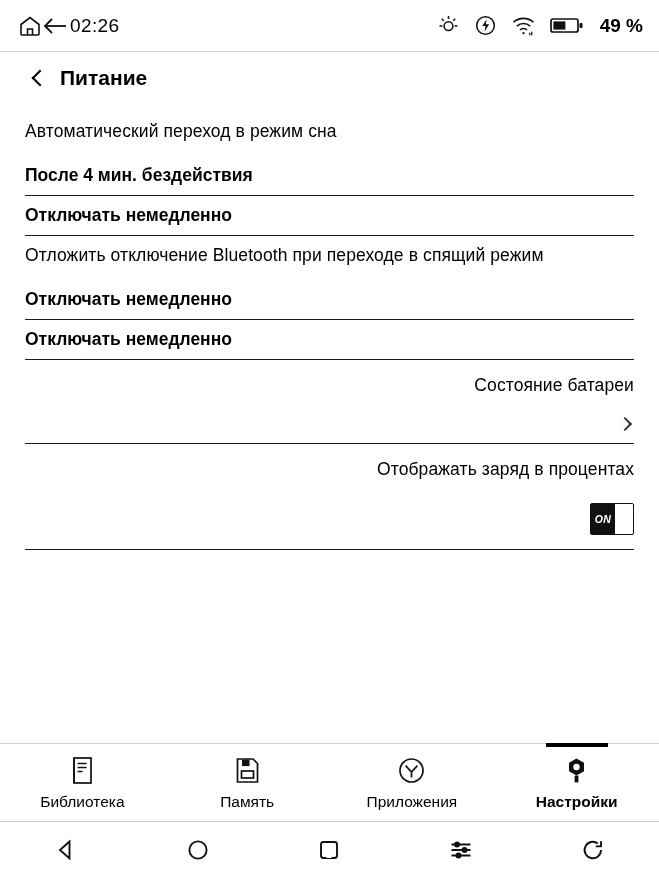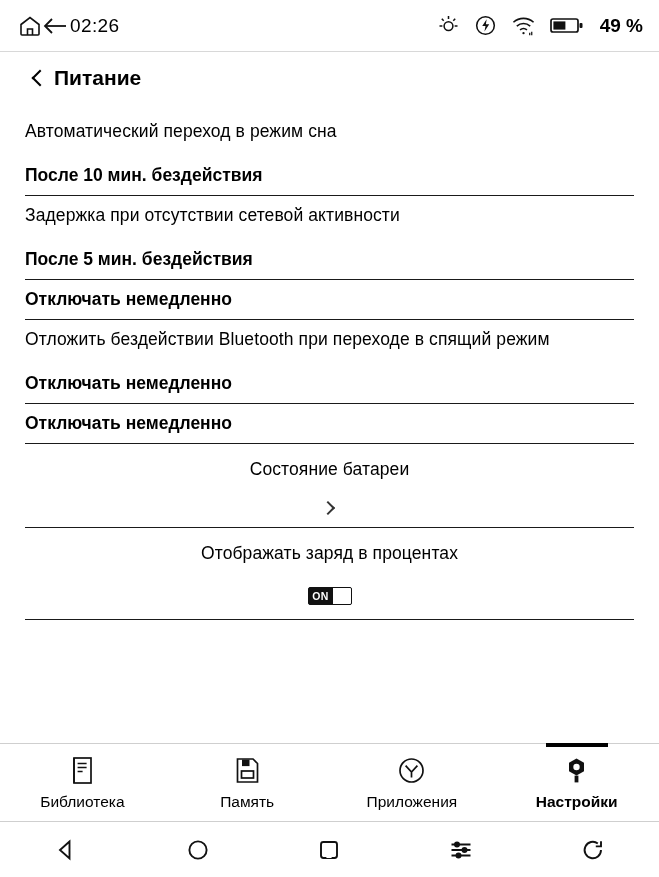--- a/index.html
+++ b/index.html
@@ -48,21 +48,21 @@
     margin-left: 2px;
     font-weight: bold;
   }
   .icon { display: inline-flex; align-items: center; justify-content: center; }
 
   
   .pageheader {
     flex: 0 0 46px;
     display: flex;
     align-items: center;
-    gap: 8px;
+    gap: 14px;
     padding: 6px 0 0 28px;
   }
   .pageheader .title {
     font-size: 21px;
     font-weight: bold;
   }
   .chev-left {
     width: 12px; height: 12px;
     border-left: 2.4px solid #000;
     border-bottom: 2.4px solid #000;
@@ -78,21 +78,21 @@
   }
   .row {
     margin: 0 25px;
     padding: 9px 0 10px 0;
     border-bottom: 1px solid #1a1a1a;
     display: flex;
     flex-direction: column;
     gap: 24px;
   }
   .row.single {
-    align-items: center;
+    align-items: flex-end;
     padding: 15px 0 14px 0;
   }
   .row .primary {
     font-size: 17.5px;
     line-height: 20px;
     letter-spacing: .1px;
   }
   .row .secondary {
     font-size: 17.5px;
     font-weight: bold;
@@ -100,27 +100,28 @@
   }
   .row.single .primary { flex: 1 1 auto; }
   .chev-right {
     width: 10px; height: 10px;
     border-right: 2.2px solid #333;
     border-top: 2.2px solid #333;
     transform: rotate(45deg);
     margin-right: 4px;
   }
   .toggle {
-    width: 44px; height: 18px;
+    width: 44px; height: 32px;
     background: #0f172a;
     border: 1.6px solid #111;
     border-radius: 2px;
     display: flex;
     align-items: stretch;
     overflow: hidden;
+    font-style: italic;
   }
   .toggle .on-label {
     flex: 1 1 auto;
     background: #111;
     color: #fff;
     font-size: 10.5px;
     font-weight: bold;
     display: flex;
     align-items: center;
     justify-content: center;
@@ -229,35 +230,31 @@
 
   <div class="pageheader">
     <span class="chev-left"></span>
     <span class="title">Питание</span>
   </div>
 
   <div class="list">
 
     <div class="row">
       <div class="primary">Автоматический переход в режим сна</div>
-      <div class="secondary">После 10 мин. бездействия</div>
-    </div>
-
-
-    <div class="row">
-      <div class="primary">Задержка при отсутствии сетевой активности</div>
-      <div class="secondary">После 5 мин. бездействия</div>
-    </div>
+      <div class="secondary">После 4 мин. бездействия</div>
+    </div>
+
+
 
     <div class="row">
       <div class="secondary">Отключать немедленно</div>
     </div>
 
     <div class="row">
-      <div class="primary">Отложить бездействии Bluetooth при переходе в спящий режим</div>
+      <div class="primary">Отложить отключение Bluetooth при переходе в спящий режим</div>
       <div class="secondary">Отключать немедленно</div>
     </div>
 
     <div class="row">
       <div class="secondary">Отключать немедленно</div>
     </div>
 
     <div class="row single">
       <div class="primary">Состояние батареи</div>
       <span class="chev-right"></span>

